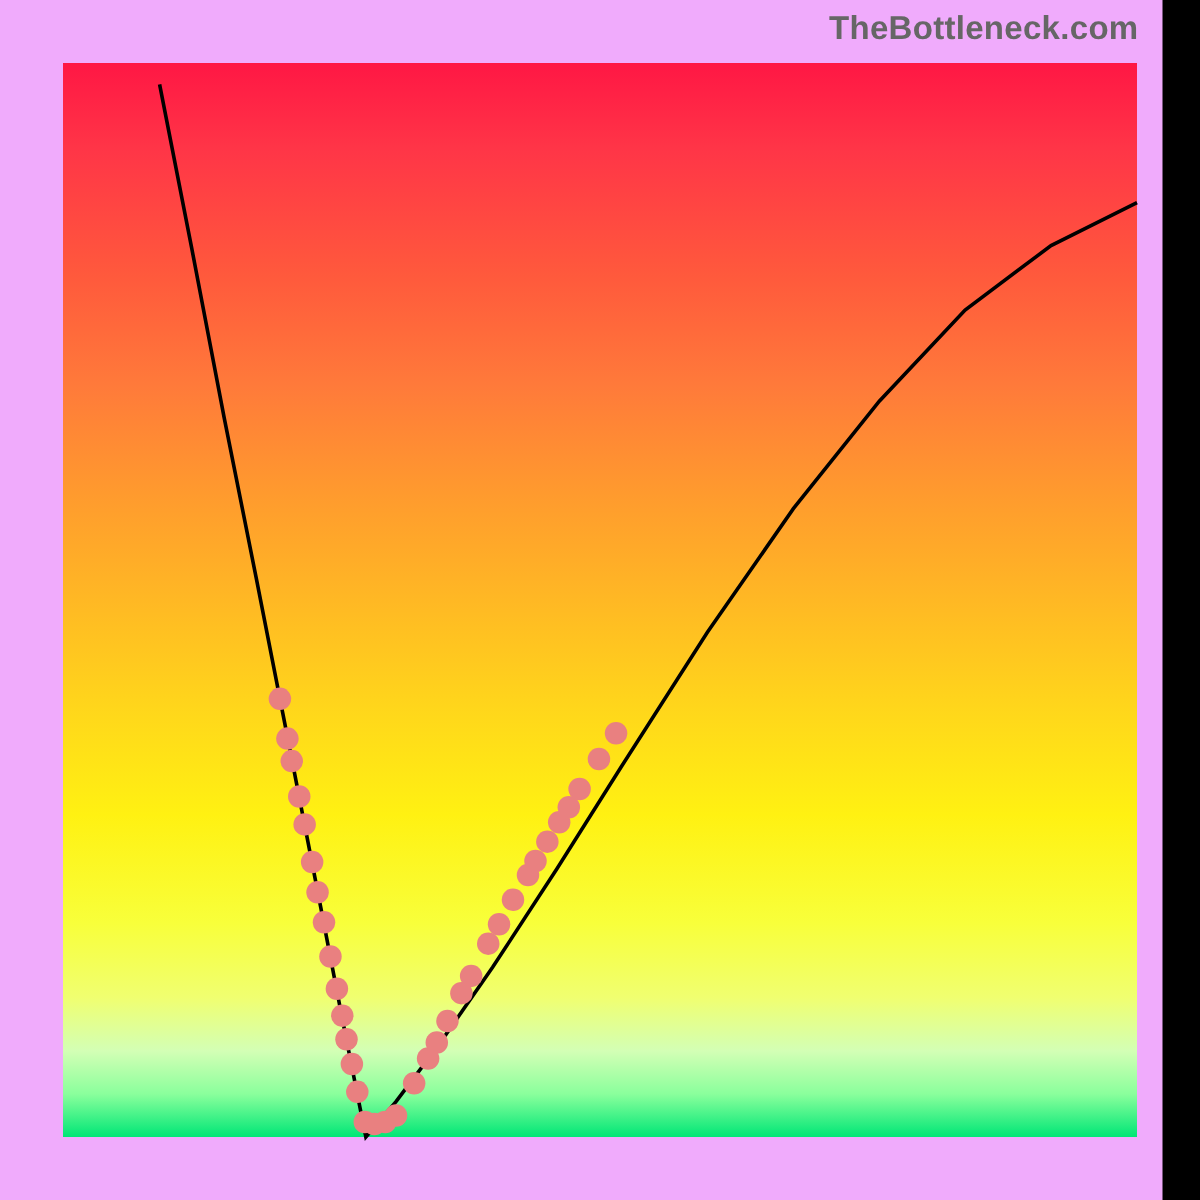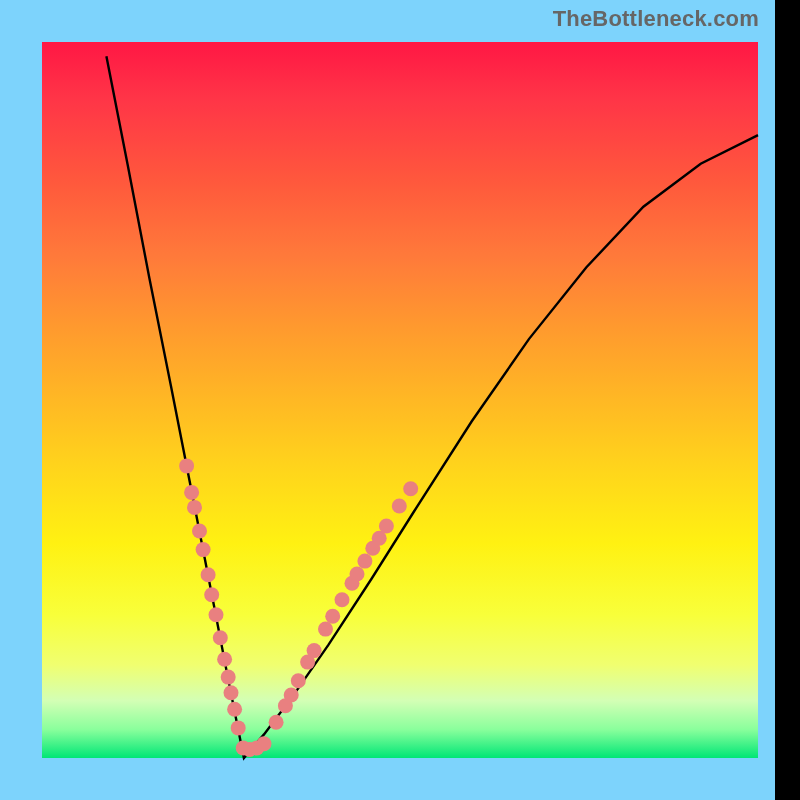--- a/index.html
+++ b/index.html
@@ -7,21 +7,21 @@
     padding: 0;
     width: 800px;
     height: 800px;
     overflow: hidden;
     background: #000;
   }
   .container {
     position: relative;
     width: 775px;
     height: 800px;
-    background: #7dd3fc;
+    background: #f0abfc;
   }
   .plot-area {
     position: absolute;
     left: 42px;
     top: 42px;
     width: 716px;
     height: 716px;
     background: linear-gradient(to bottom,
       #ff1744 0%,
       #ff3547 8%,

